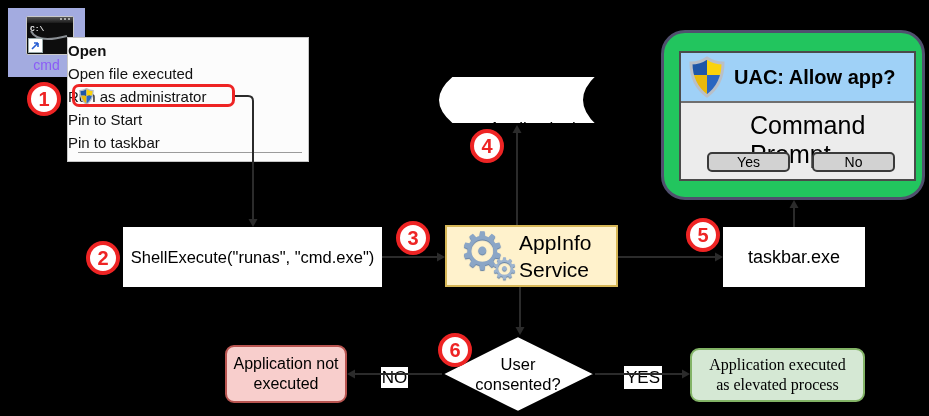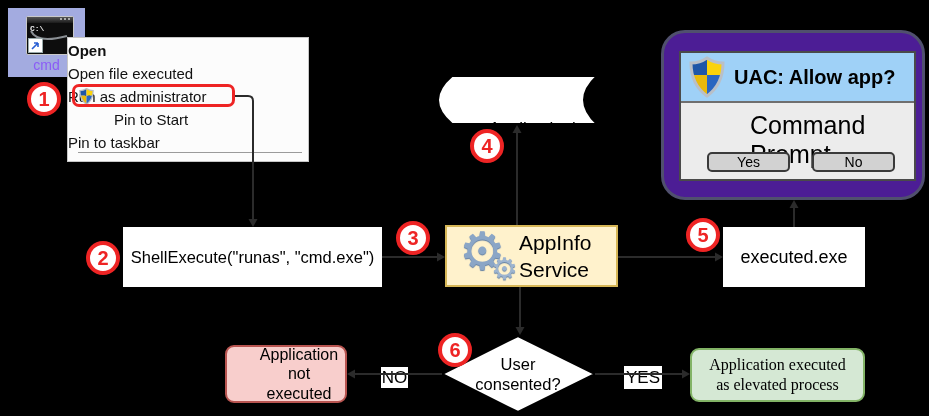--- a/index.html
+++ b/index.html
@@ -44,28 +44,28 @@
   .appinfo{left:445px;top:225px;width:173px;height:62px;background:#fff2cc;border:2px solid #d6b656;
            display:flex;align-items:center;z-index:2;}
   .gears{position:relative;width:72px;height:58px;flex:none;}
   .gear-big{position:absolute;left:12px;top:-6px;font-size:52px;color:#8ba6c6;text-shadow:0 1px 1px #5f7da3;}
   .gear-small{position:absolute;left:44px;top:24px;font-size:30px;color:#9db4cf;text-shadow:0 1px 1px #5f7da3;}
   .appinfo-text{font-size:21px;line-height:1.3;text-align:left;}
   .manifest-text{left:428px;top:81px;width:156px;text-align:right;font-size:17px;line-height:1.25;z-index:2;margin-top:37px;}
   .diamond-text{left:448px;top:355px;width:140px;text-align:center;font-size:16.5px;line-height:1.2;z-index:2;}
 
   .outcome{border-radius:9px;flex-direction:column;font-size:16px;line-height:1.22;}
-  .outcome-no{left:225px;top:345px;width:122px;height:58px;background:#f8cecc;border:2px solid #b85450;padding-left:26px;}
+  .outcome-no{left:225px;top:345px;width:122px;height:58px;background:#f8cecc;border:2px solid #b85450;}
   .outcome-yes{left:690px;top:348px;width:175px;height:54px;background:#d5e8d4;border:2px solid #82b366;font-family:Liberation Serif, serif;}
   .edge-label{background:#fff;text-align:center;font-size:17px;z-index:2;}
   .lbl-no{left:381px;top:367px;width:27px;height:21px;line-height:21px;}
   .lbl-yes{left:624px;top:366px;width:38px;height:23px;line-height:23px;}
 
   
-  .uac-wrap{left:661px;top:30px;width:264px;height:170px;background:#4c1d95;
+  .uac-wrap{left:661px;top:30px;width:264px;height:170px;background:#22c55e;
             border:3px solid #50506e;border-radius:24px;z-index:2;}
   .uac-dialog{left:15px;top:18px;width:237px;height:130px;background:#ececec;border:2px solid #4a4a4a;}
   .uac-header{position:absolute;left:0;top:0;width:100%;height:50px;background:#9fd1f7;
               border-bottom:2px solid #6f6f6f;display:flex;align-items:center;box-sizing:border-box;}
   .uac-shield{margin:0 9px 0 8px;width:36px;height:42px;flex:none;}
   .uac-title{font-weight:bold;font-size:20px;}
   .uac-app{position:absolute;left:73px;top:110px;font-size:25px;z-index:2;}
   .uac-btn{position:absolute;top:152px;width:83px;height:20px;background:#d2d2d2;border:2px solid #3a3a3a;
            border-radius:5px;font-size:14px;text-align:center;line-height:17px;z-index:3;}
   .btn-yes{left:707px;}
@@ -113,21 +113,21 @@
           <path d="M18 1 C23 4.5 29 6 34 6 C34 19 29 31 18 39 C7 31 2 19 2 6 C7 6 13 4.5 18 1 Z"></path>
         </clipPath>
       <g clip-path="url(#shclip1)">
         <rect x="0" y="0" width="18" height="18" fill="#1f56a7"></rect>
         <rect x="18" y="0" width="18" height="18" fill="#fbd20b"></rect>
         <rect x="0" y="18" width="18" height="22" fill="#e9b90a"></rect>
         <rect x="18" y="18" width="18" height="22" fill="#2a66c0"></rect>
       </g>
       <path d="M18 1 C23 4.5 29 6 34 6 C34 19 29 31 18 39 C7 31 2 19 2 6 C7 6 13 4.5 18 1 Z" fill="none" stroke="#b9bfc7" stroke-width="3"></path>
     </svg>
-    <div class="menu-item" style="top:71px;margin-left:46px;">Pin to Start</div>
+    <div class="menu-item" style="top:71px;">Pin to Start</div>
     <div class="menu-item" style="top:94px;">Pin to taskbar</div>
     <div class="menu-sep"></div>
   </div>
   <div class="abs redbox"></div>
 
   <svg class="layer z3" width="929" height="416" viewBox="0 0 929 416">
     <g stroke="#2b2b2b" stroke-width="2" fill="none">
       <path d="M 234 96 H 248 Q 253 96 253 101 V 222"></path>
       <path d="M 382 257 H 440"></path>
       <path d="M 517 225 V 130"></path>
@@ -160,21 +160,21 @@
     <div class="gears">
       <span class="gear-big">⚙</span>
       <span class="gear-small">⚙</span>
     </div>
     <div class="appinfo-text">
       <div>AppInfo</div>
       <div>Service</div>
     </div>
   </div>
 
-  <div class="abs node consent">executed.exe</div>
+  <div class="abs node consent">taskbar.exe</div>
 
   <div class="abs uac-wrap">
     <div class="abs uac-dialog">
       <div class="uac-header">
         <svg class="uac-shield" viewBox="0 0 36 40">
           <clipPath id="shclip2">
               <path d="M18 1 C23 4.5 29 6 34 6 C34 19 29 31 18 39 C7 31 2 19 2 6 C7 6 13 4.5 18 1 Z"></path>
             </clipPath>
           <g clip-path="url(#shclip2)">
             <rect x="0" y="0" width="18" height="18" fill="#1f56a7"></rect>

